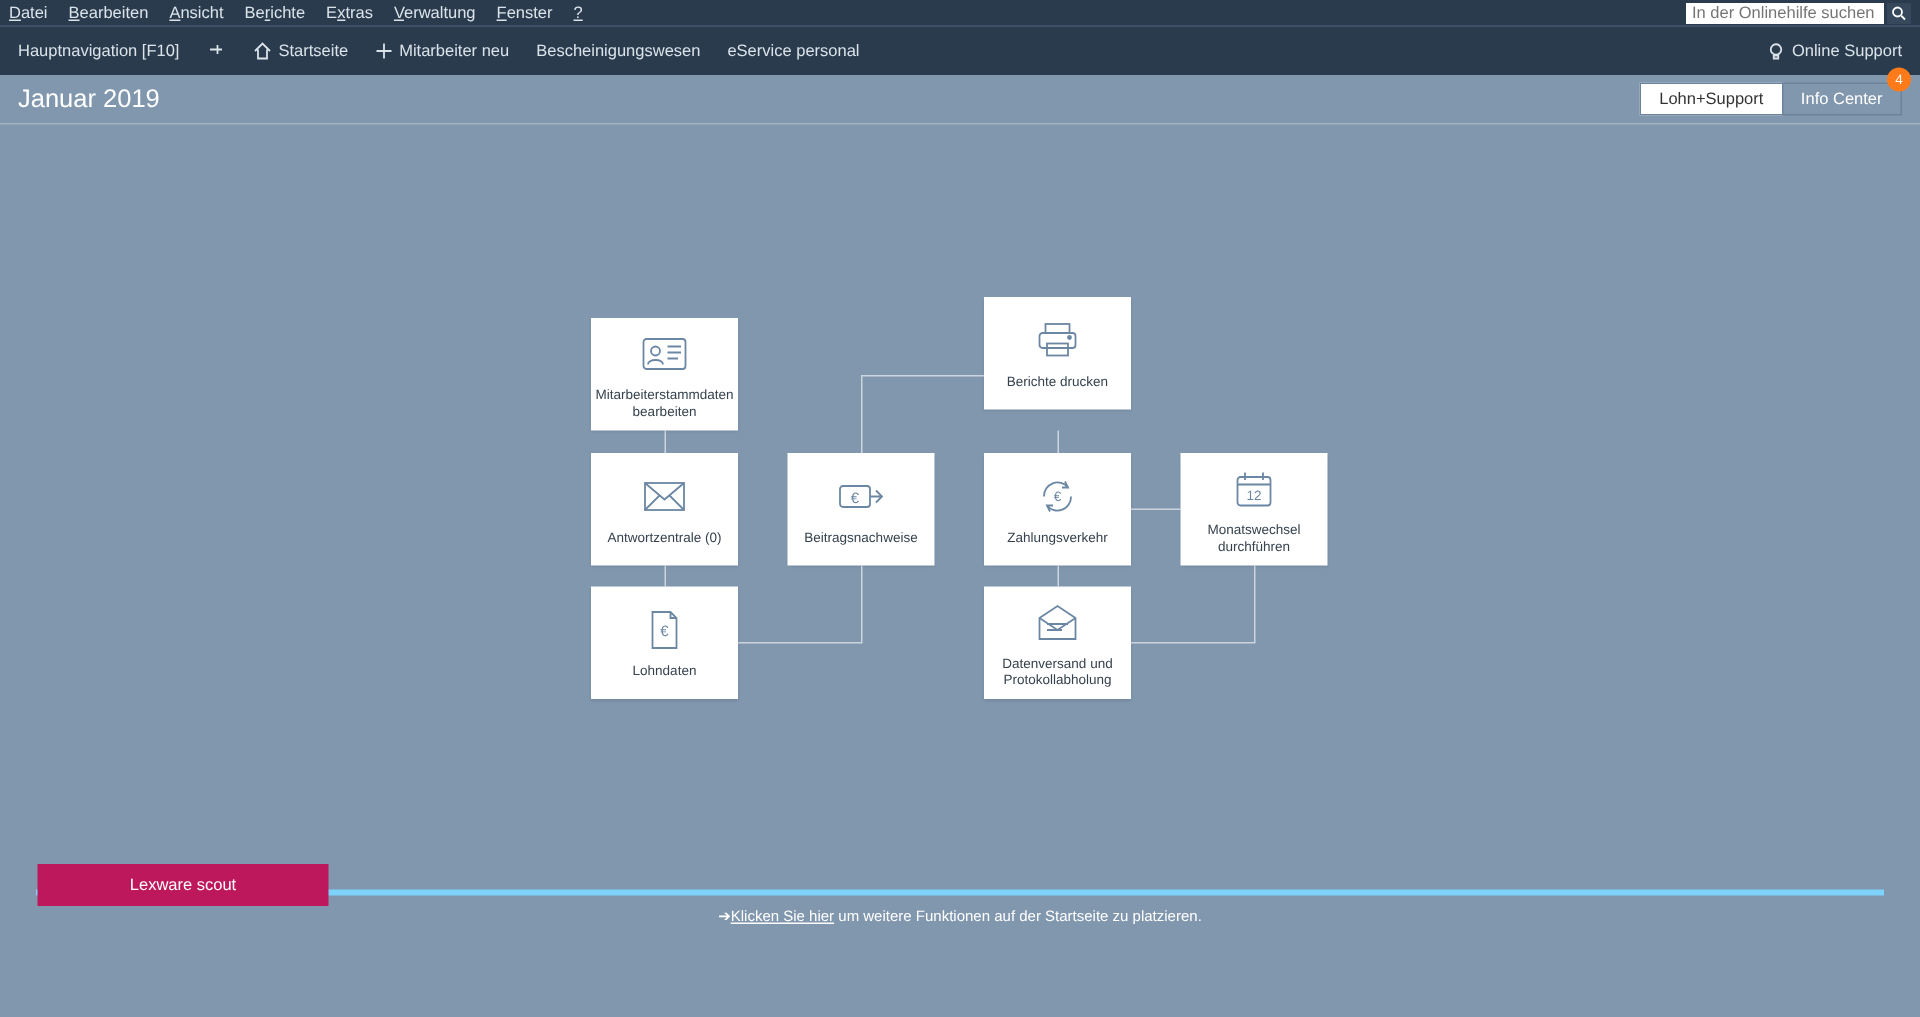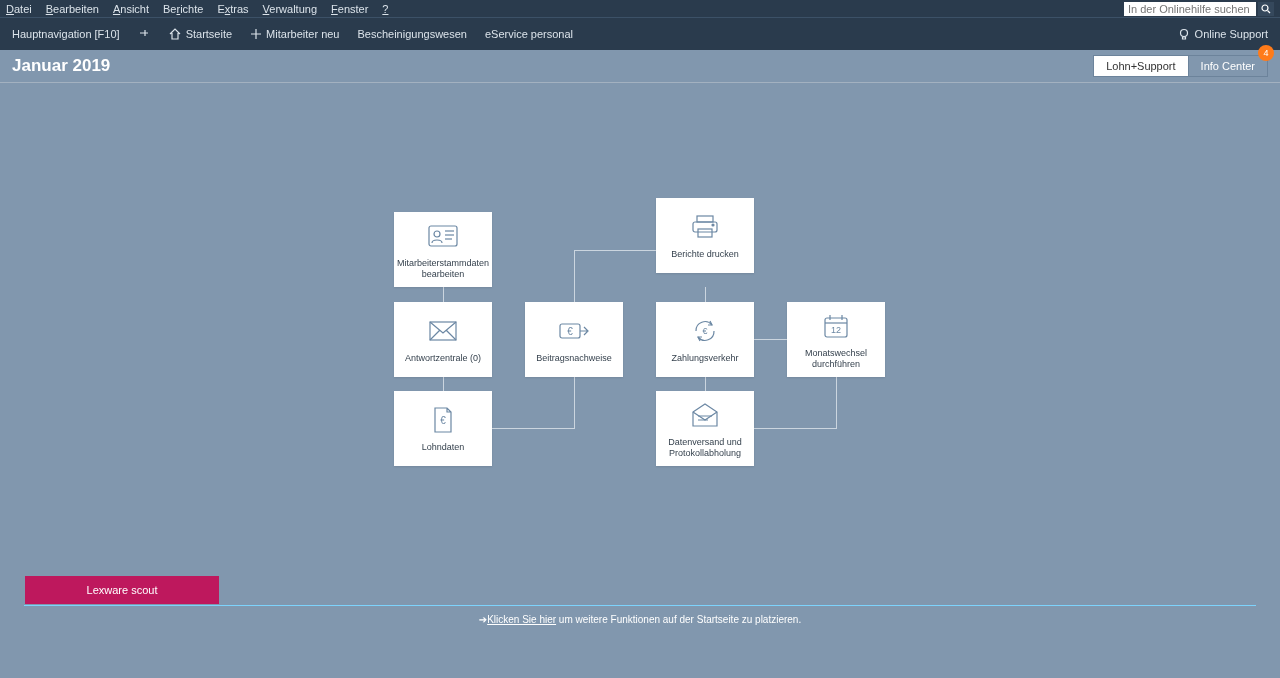--- a/index.html
+++ b/index.html
@@ -14,39 +14,39 @@
   .search-input { width: 132px; height: 14px; font-size: 11px; padding: 0 4px; border: none; background: #fff; color: #666; }
   .search-btn { width: 16px; height: 14px; background: #35485c; color: #fff; display:flex; align-items:center; justify-content:center; }
 
   
   .toolbar { height: 33px; background: #2a3b4d; border-top: 1px solid #3c5167; display: flex; align-items: center; color: #dbe3ea; font-size: 11px; padding: 0 12px; justify-content: space-between; }
   .toolbar-left { display: flex; align-items: center; gap: 18px; }
   .toolbar-item { display: flex; align-items: center; gap: 4px; }
   
   
   .page-header { height: 33px; display: flex; align-items: center; justify-content: space-between; padding: 0 12px; border-bottom: 1px solid #a3b1c0; }
-  .page-title { color: #fff; font-size: 17px; font-weight: 700; }
+  .page-title { color: #fff; font-size: 17px; font-weight: 400; }
   .tabs { display: flex; position: relative; }
   .tab { height: 22px; padding: 0 12px; font-size: 11px; display: flex; align-items: center; border: 1px solid #6c839b; margin-left: -1px; cursor: default; }
   .tab.active { background: #fff; color: #333; }
   .tab.inactive { background: #8197ae; color: #fff; }
   .badge { position: absolute; top: -10px; right: -6px; width: 16px; height: 16px; border-radius: 50%; background: #ff7b1a; color: #fff; font-size: 9px; display:flex; align-items:center; justify-content:center; }
 
   
   .workflow { position: relative; width: 1280px; height: 545px; }
   .card { position: absolute; width: 98px; height: 75px; background: #fff; display: flex; flex-direction: column; align-items: center; justify-content: center; padding: 6px 4px; color: #36424e; font-size: 9px; text-align: center; box-shadow: 0 1px 2px rgba(0,0,0,0.1); }
   .card-icon { width: 32px; height: 32px; display:flex; align-items:center; justify-content:center; margin-bottom: 6px; }
   .card-label { line-height: 1.15; }
 
   .conn { position: absolute; background: #cbd5df; }
   .conn.h { height: 1px; }
   .conn.v { width: 1px; }
 
   
-  .footer-link { position: absolute; left: 0; right: 0; top: 510px; text-align: center; color: #fff; font-size: 10px; border-top: 1px solid #7dd3fc; padding-top: 8px; margin: 12px 24px;}
+  .footer-link { position: absolute; left: 0; right: 0; top: 510px; text-align: center; color: #fff; font-size: 10px; border-top: 4px solid #7dd3fc; padding-top: 8px; margin: 0 24px;}
   .footer-link a { color: #fff; text-decoration: underline; }
 
   
   .scout { position: absolute; left: 25px; bottom: 24px; width: 194px; height: 28px; background: #be185d; color: #fff; font-size: 11px; display:flex; align-items:center; justify-content:center; }
 
   svg { stroke: #6b87a3; fill: none; stroke-width: 1.2; }
 </style>
 </head>
 <body>
 

